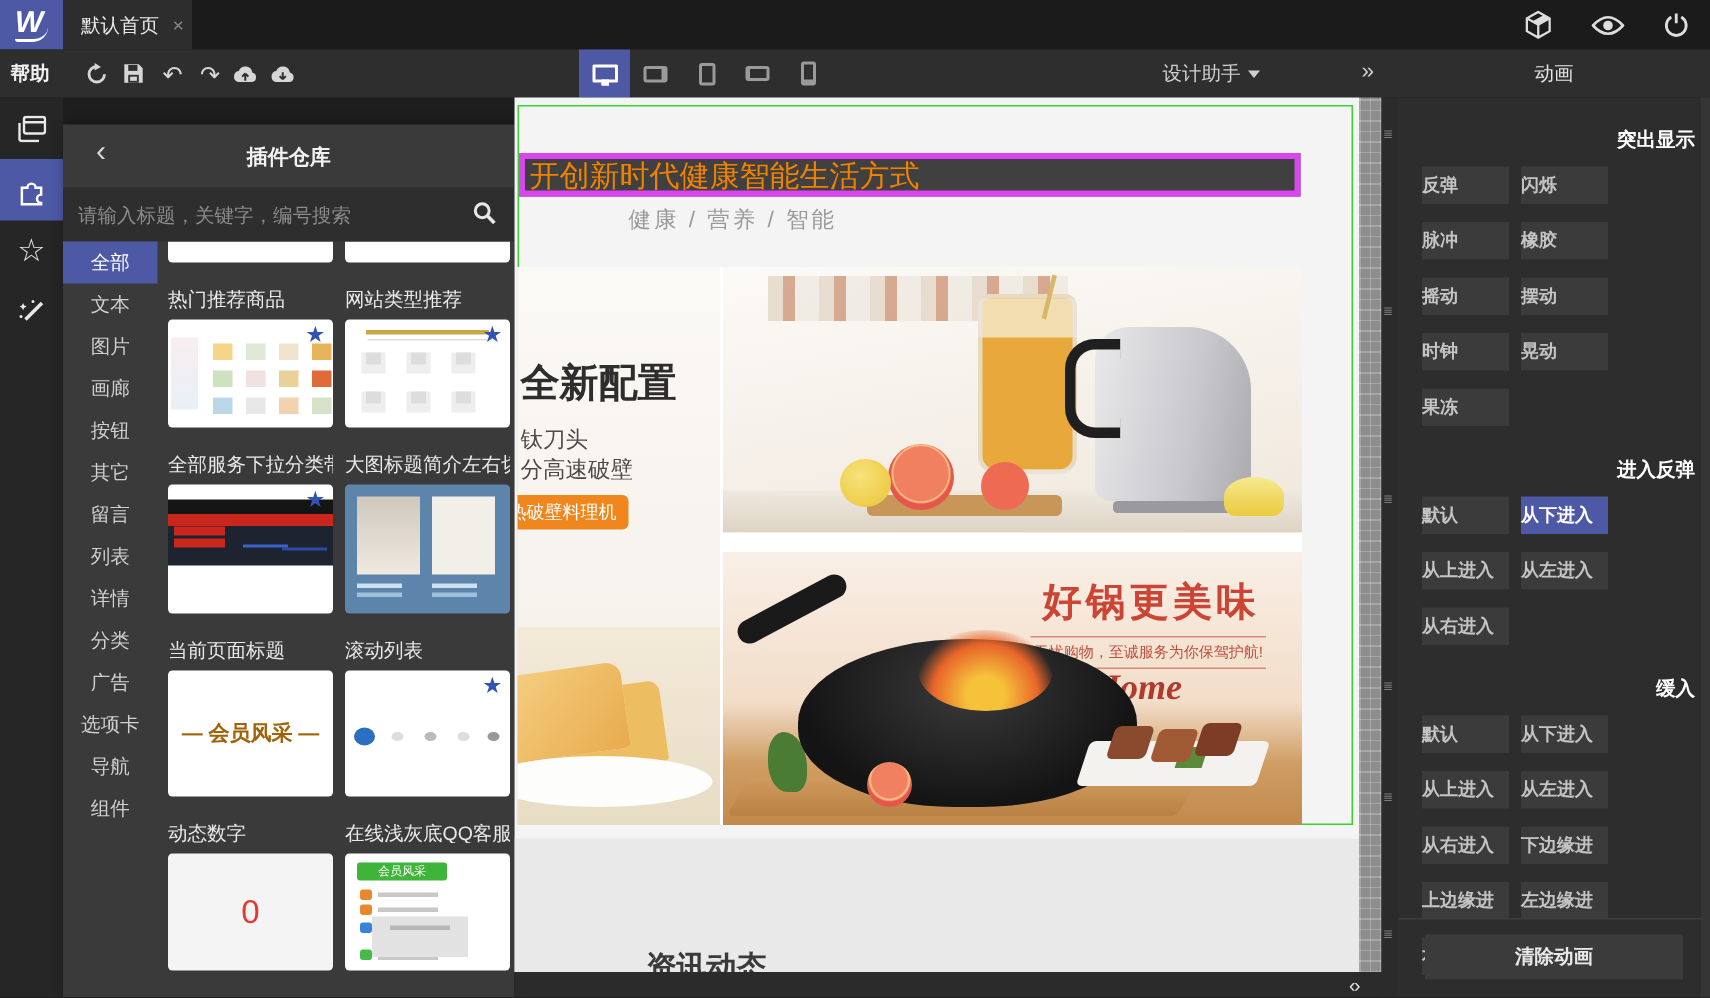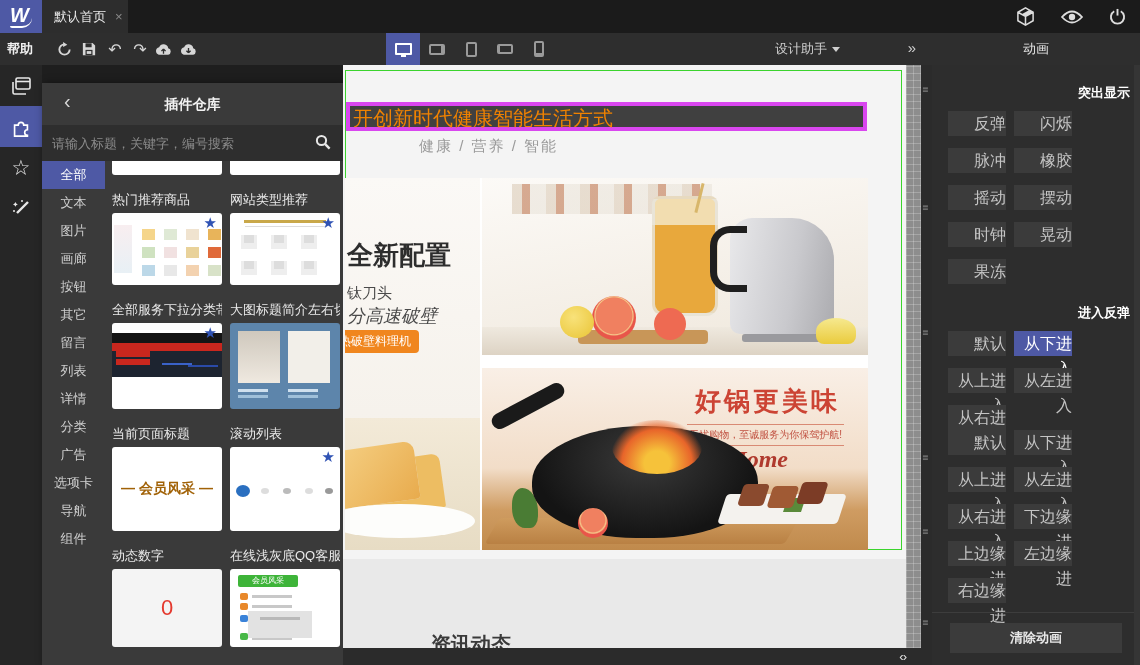--- a/index.html
+++ b/index.html
@@ -109,21 +109,21 @@
   
   .canvas { position:absolute; left:343px; top:65px; width:563px; height:583px; background:#f4f4f4; overflow:hidden; }
   .sel-green { position:absolute; left:2px; top:5px; width:557px; height:480px; border:1px solid #3bd42d; }
   .titlebox { position:absolute; left:3px; top:37px; width:521px; height:29px; background:#404040; border:4px solid #d946ef; }
   .titlebox span { display:block; font-size:20px; line-height:25px; color:#f08200; padding-left:3px; white-space:nowrap; }
   .subtitle { position:absolute; left:76px; top:72px; font-size:15px; color:#9a9a9a; letter-spacing:2px; }
   .banner { position:absolute; left:2px; top:113px; width:523px; height:372px; background:#fff; }
   .bleft { position:absolute; left:0; top:0; width:135px; height:372px; background:linear-gradient(#fbf9f6,#f3eee6); overflow:hidden; }
   .b-head { position:absolute; left:2px; top:60px; font-size:26px; font-weight:bold; color:#2d2d2d; white-space:nowrap; }
   .b-l1 { position:absolute; left:2px; top:106px; font-size:15px; color:#4a4a4a; }
-  .b-l2 { position:absolute; left:2px; top:126px; font-size:18px; color:#4a4a4a; white-space:nowrap;font-style:italic; }
+  .b-l2 { position:absolute; left:2px; top:126px; font-size:15px; color:#4a4a4a; white-space:nowrap; }
   .b-pill { position:absolute; left:-14px; top:152px; width:88px; height:23px; background:#f0861e; border-radius:4px;
     color:#fff; font-size:12px; line-height:23px; text-align:center; white-space:nowrap; }
   .toast { position:absolute; left:0; top:240px; width:135px; height:132px; background:linear-gradient(#f3ead8,#e7dcc4); }
   .toast:before { content:""; position:absolute; left:-8px; top:28px; width:80px; height:58px; background:linear-gradient(135deg,#f5cf82,#e8ab4d);
     border-radius:10px 10px 4px 4px; transform:rotate(-8deg); box-shadow:26px 14px 0 -2px #edbd62; }
   .toast:after { content:""; position:absolute; left:-20px; top:86px; width:150px; height:34px; background:#fdfdfb; border-radius:50%; }
   .bright { position:absolute; left:137px; top:0; width:386px; height:372px; }
   .img-kettle { position:absolute; left:0; top:0; width:386px; height:177px; overflow:hidden;
     background:linear-gradient(170deg,#fcfaf7 0%,#f3ede4 70%,#efe7da 100%); }
   .shelf { position:absolute; left:30px; top:6px; width:200px; height:30px;
@@ -168,21 +168,21 @@
 
   
   .bbar { position:absolute; left:343px; top:648px; width:589px; height:17px; background:#2b2b2b; }
   .codeic { position:absolute; right:26px; top:0; color:#e2e2e2; font-size:13px; line-height:17px; letter-spacing:-1px; cursor:pointer; }
 
   
   .rpanel { position:absolute; left:932px; top:65px; width:208px; height:600px; background:#2d2d2d; padding:5px 10px 0 16px; }
   .sec-h { color:#fff; font-size:13px; font-weight:bold; margin:20px 0 9px;text-align:right; }
   .sec-h:first-child { margin-top:14px; }
   .btnwrap { display:flex; flex-wrap:wrap; gap:12px 8px; }
-  .abtn { width:58px; height:25px; background:#3b3b3b; color:#c4c4c4; font-size:16px; line-height:25px; text-align:right; cursor:pointer; }
+  .abtn { width:58px; height:25px; background:#3b3b3b; color:#c4c4c4; font-size:12px; line-height:25px; text-align:left; cursor:pointer;font-weight:bold; }
   .abtn.sel { background:#4e59a5; color:#fff; }
   .rdivider { position:absolute; left:0; bottom:52px; width:208px; height:1px; background:#3d3d3d; }
   .clearbtn { position:absolute; left:18px; bottom:12px; width:172px; height:30px; background:#3b3b3b; color:#e8e8e8;
     font-size:13px; font-weight:bold; line-height:30px; text-align:center; cursor:pointer; }
   .rscroll { position:absolute; right:0; top:0; width:6px; height:600px; background:#353535; }
 </style>
 </head>
 <body>
 
 <div id="app">
@@ -454,20 +454,21 @@
           <div class="abtn">果冻</div>
         </div>
         <div class="sec-h">进入反弹</div>
         <div class="btnwrap">
           <div class="abtn">默认</div>
           <div class="abtn sel">从下进入</div>
           <div class="abtn">从上进入</div>
           <div class="abtn">从左进入</div>
           <div class="abtn">从右进入</div>
         </div>
+        <div class="sec-h">缓入</div>
         <div class="btnwrap">
           <div class="abtn">默认</div>
           <div class="abtn">从下进入</div>
           <div class="abtn">从上进入</div>
           <div class="abtn">从左进入</div>
           <div class="abtn">从右进入</div>
           <div class="abtn">下边缘进</div>
           <div class="abtn">上边缘进</div>
           <div class="abtn">左边缘进</div>
           <div class="abtn">右边缘进</div>

